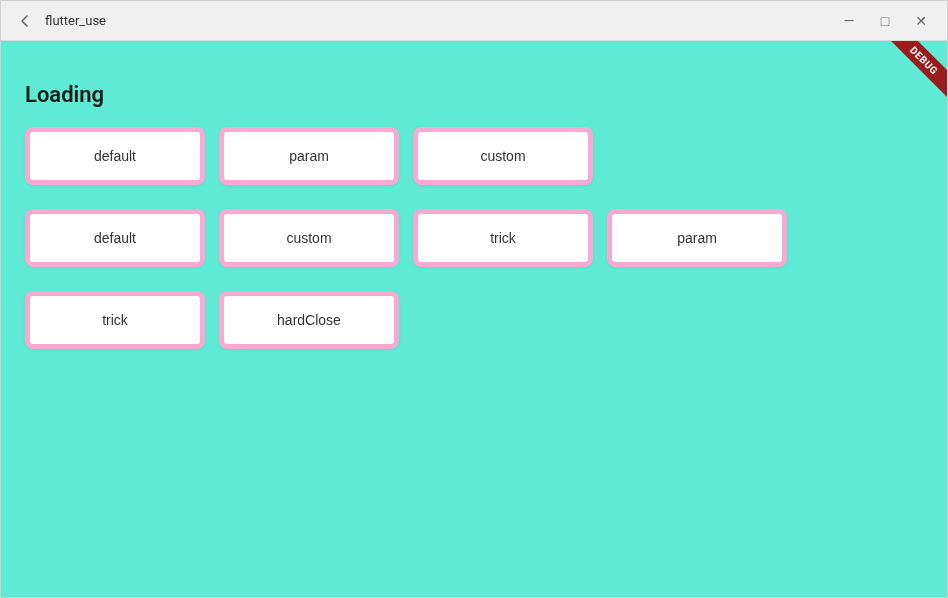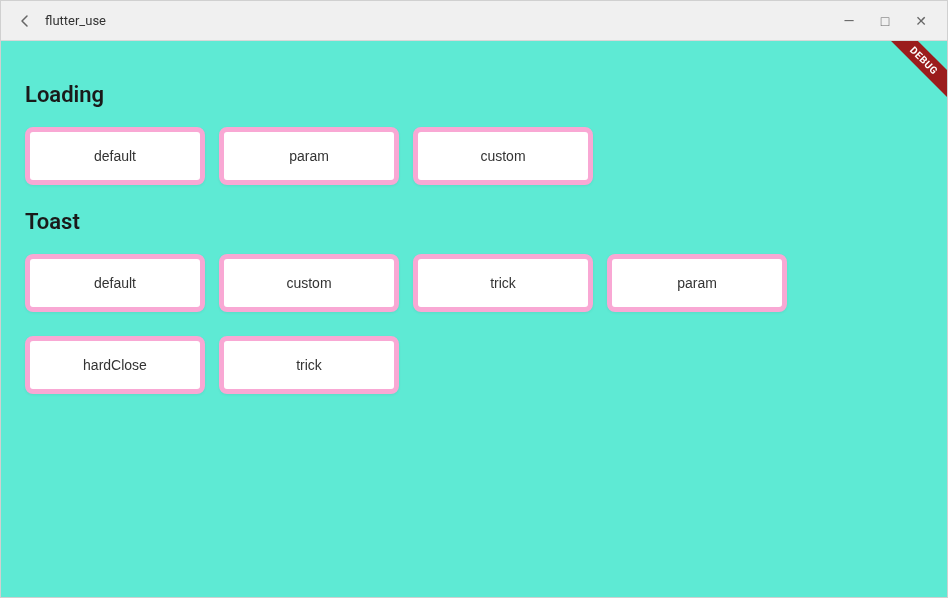--- a/index.html
+++ b/index.html
@@ -171,30 +171,29 @@
     <div class="section">
       <div class="section-title">Loading</div>
       <div class="button-grid">
         <button class="demo-button">default</button>
         <button class="demo-button">param</button>
         <button class="demo-button">custom</button>
       </div>
     </div>
 
     <div class="section">
-      <div class="section-title">Toast</div>
       <div class="button-grid">
         <button class="demo-button">default</button>
         <button class="demo-button">custom</button>
         <button class="demo-button">trick</button>
         <button class="demo-button">param</button>
       </div>
     </div>
 
     <div class="section">
       <div class="button-grid">
+        <button class="demo-button">trick</button>
         <button class="demo-button">hardClose</button>
-        <button class="demo-button">trick</button>
       </div>
     </div>
 
   </div>
 </div>
 
 </body></html>

